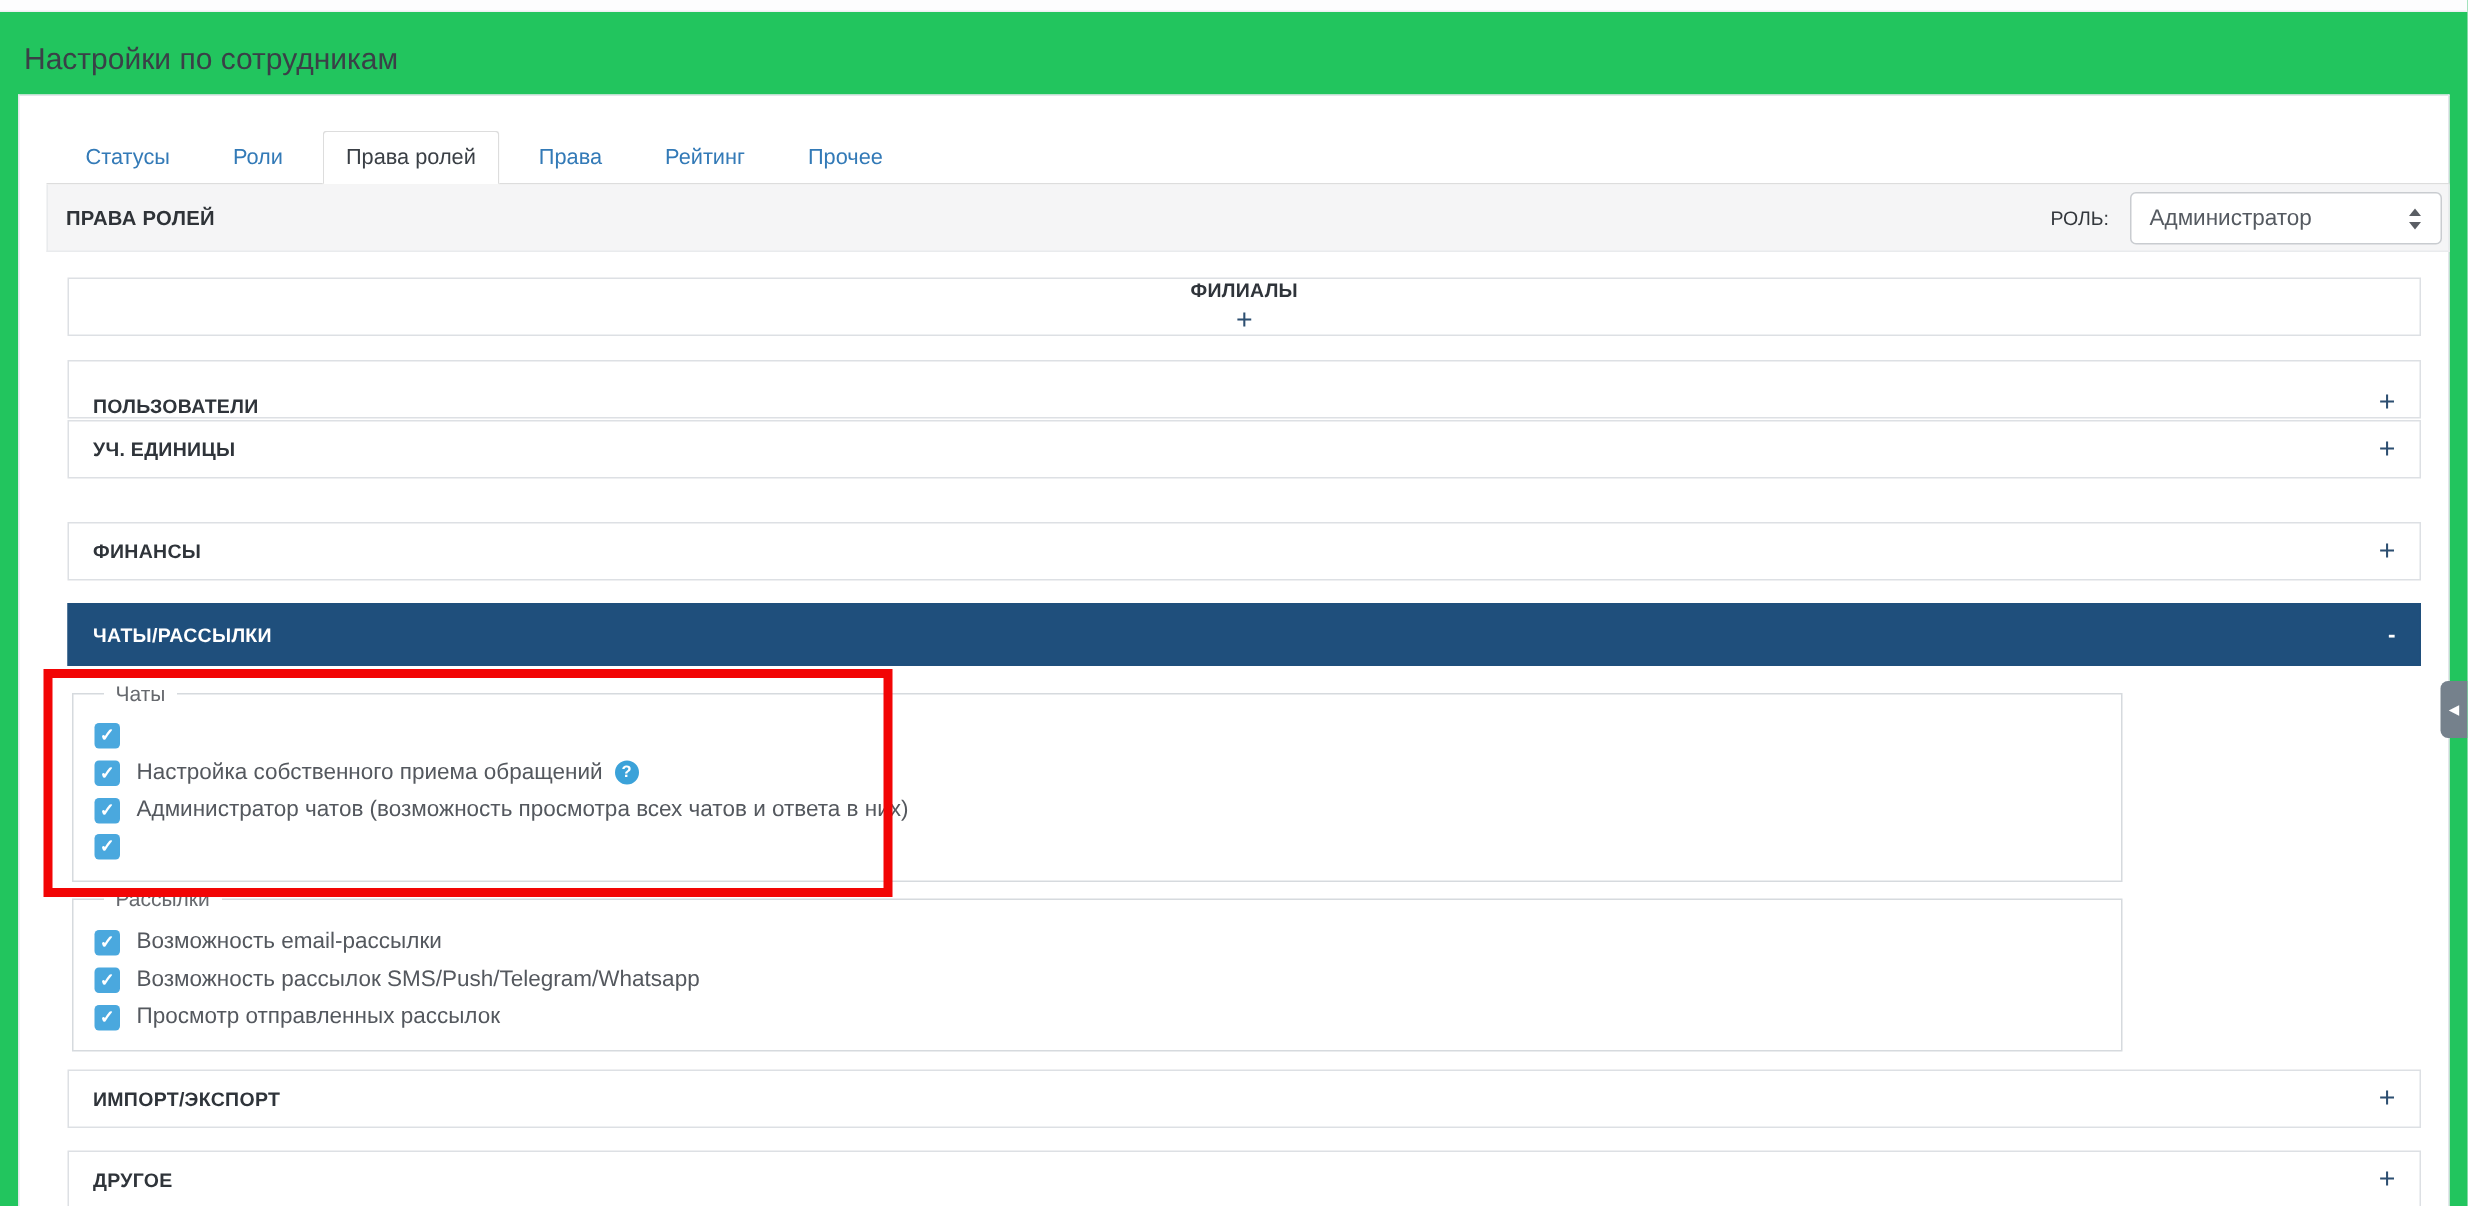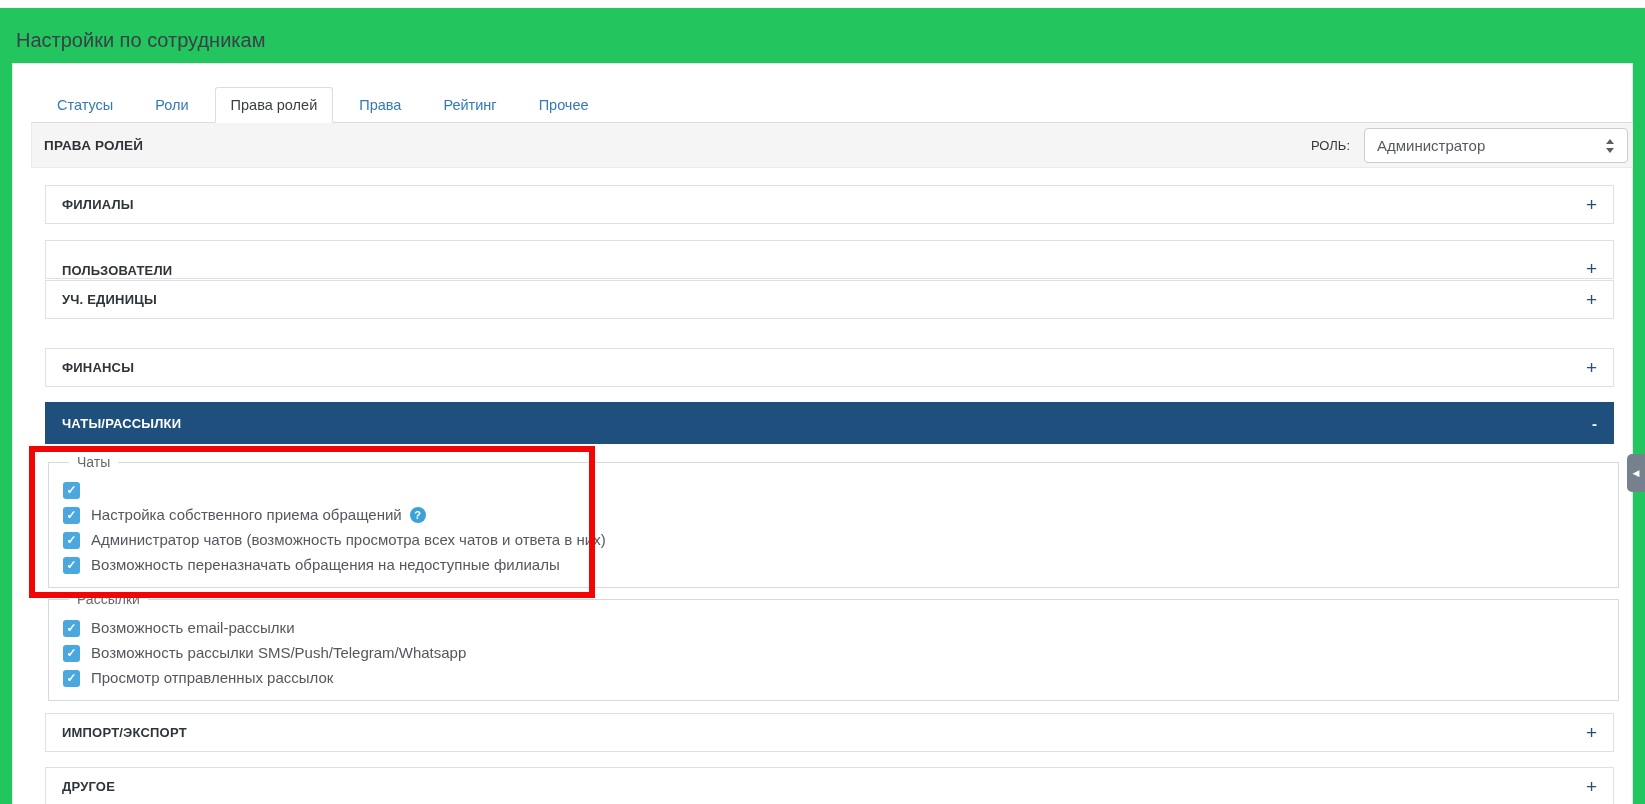--- a/index.html
+++ b/index.html
@@ -33,21 +33,21 @@
   
   .portlet-header{
     position:absolute; left:18px; top:59px; width:1602px; height:45px;
     background:#f5f5f6; border:1px solid #e9ebed; border-top:none;
     display:flex; align-items:center; padding:0 4px 0 12px;
   }
   .portlet-title{ font-size:13.5px; font-weight:bold; color:#2f3338; letter-spacing:.2px; }
   .flex-spacer{ flex:1; }
   .role-label{ font-size:13px; font-weight:normal; color:#33373c; margin-right:14px; }
   .role-select{
-    position:relative; width:264px; height:35px; background:#fff;
+    position:relative; width:208px; height:35px; background:#fff;
     border:1px solid #c9ccd0; border-radius:4px;
     font-size:15px; color:#555a61; line-height:33px; padding-left:12px;
     cursor:pointer;
   }
   .select-arrows{ position:absolute; right:12px; top:9px; width:10px; height:16px; }
   .select-arrows .up, .select-arrows .down{
     position:absolute; left:1px; width:0; height:0;
     border-left:4.5px solid transparent; border-right:4.5px solid transparent;
   }
   .select-arrows .up{ top:1px; border-bottom:5px solid #5a5e64; }
@@ -61,21 +61,21 @@
     padding:0 16px; cursor:pointer;
   }
   .acc-title{ font-size:13px; font-weight:bold; color:#2f343a; letter-spacing:.2px; }
   .acc-toggle{ font-size:19px; color:#2d4f71; line-height:19px; }
   .acc.open{ background:#1f4f7c; border-color:#1f4f7c; height:42px; }
   .acc.open .acc-title{ color:#ffffff; }
   .acc.open .acc-toggle{ color:#ffffff; font-size:15px; font-weight:bold; }
 
   
   .fs{
-    position:absolute; left:35px; width:1571px;
+    position:absolute; left:35px; width:1367px;
     border:1px solid #d6dade; background:#fff;
     padding:0 0 21px 14px;
   }
   .fs legend{ font-size:14px; color:#66696e; padding:0 8px; margin-left:6px; }
   .fs-chats{ top:390px; height:134px; }
   .fs-mail{ top:527px; height:110px; }
   .cb-row{ display:flex; align-items:center; margin:7px 0 0 0; }
   .cb-row.first{ margin-top:12px; }
   .checkbox{
     width:17px; height:17px; border-radius:3px; background:#4aa8de;
@@ -128,21 +128,21 @@
       <span class="role-label">РОЛЬ:</span>
       <div class="role-select">
         <span>Администратор</span>
         <span class="select-arrows">
           <span class="up"></span>
             <span class="down"></span>
         </span>
       </div>
     </div>
 
-    <div class="acc" style="top:121px;">
+    <div class="acc" style="top:121px;flex-direction:column;">
       <span class="acc-title">ФИЛИАЛЫ</span>
       <span class="acc-toggle">+</span>
     </div>
     <div class="acc" style="top:176px;align-items:flex-end;">
       <span class="acc-title">ПОЛЬЗОВАТЕЛИ</span>
       <span class="acc-toggle">+</span>
     </div>
     <div class="acc" style="top:216px;">
       <span class="acc-title">УЧ. ЕДИНИЦЫ</span>
       <span class="acc-toggle">+</span>
@@ -166,33 +166,32 @@
         <span class="checkbox">✓</span>
         <span class="cb-label">Настройка собственного приема обращений</span>
         <span class="help-icon">?</span>
       </div>
       <div class="cb-row">
         <span class="checkbox">✓</span>
         <span class="cb-label">Администратор чатов (возможность просмотра всех чатов и ответа в них)</span>
       </div>
       <div class="cb-row">
         <span class="checkbox">✓</span>
-        <span class="cb-label">Возможность переназначать обращения на недоступные филиалы</span>
       </div>
     </fieldset>
 
     <fieldset class="fs fs-mail">
       <legend>Рассылки</legend>
       <div class="cb-row first">
         <span class="checkbox">✓</span>
         <span class="cb-label">Возможность email-рассылки</span>
       </div>
       <div class="cb-row">
         <span class="checkbox">✓</span>
-        <span class="cb-label">Возможность рассылки SMS/Push/Telegram/Whatsapp</span>
+        <span class="cb-label">Возможность рассылок SMS/Push/Telegram/Whatsapp</span>
       </div>
       <div class="cb-row">
         <span class="checkbox">✓</span>
         <span class="cb-label">Просмотр отправленных рассылок</span>
       </div>
     </fieldset>
 
     <div class="acc" style="top:649px;">
       <span class="acc-title">ИМПОРТ/ЭКСПОРТ</span>
       <span class="acc-toggle">+</span>

